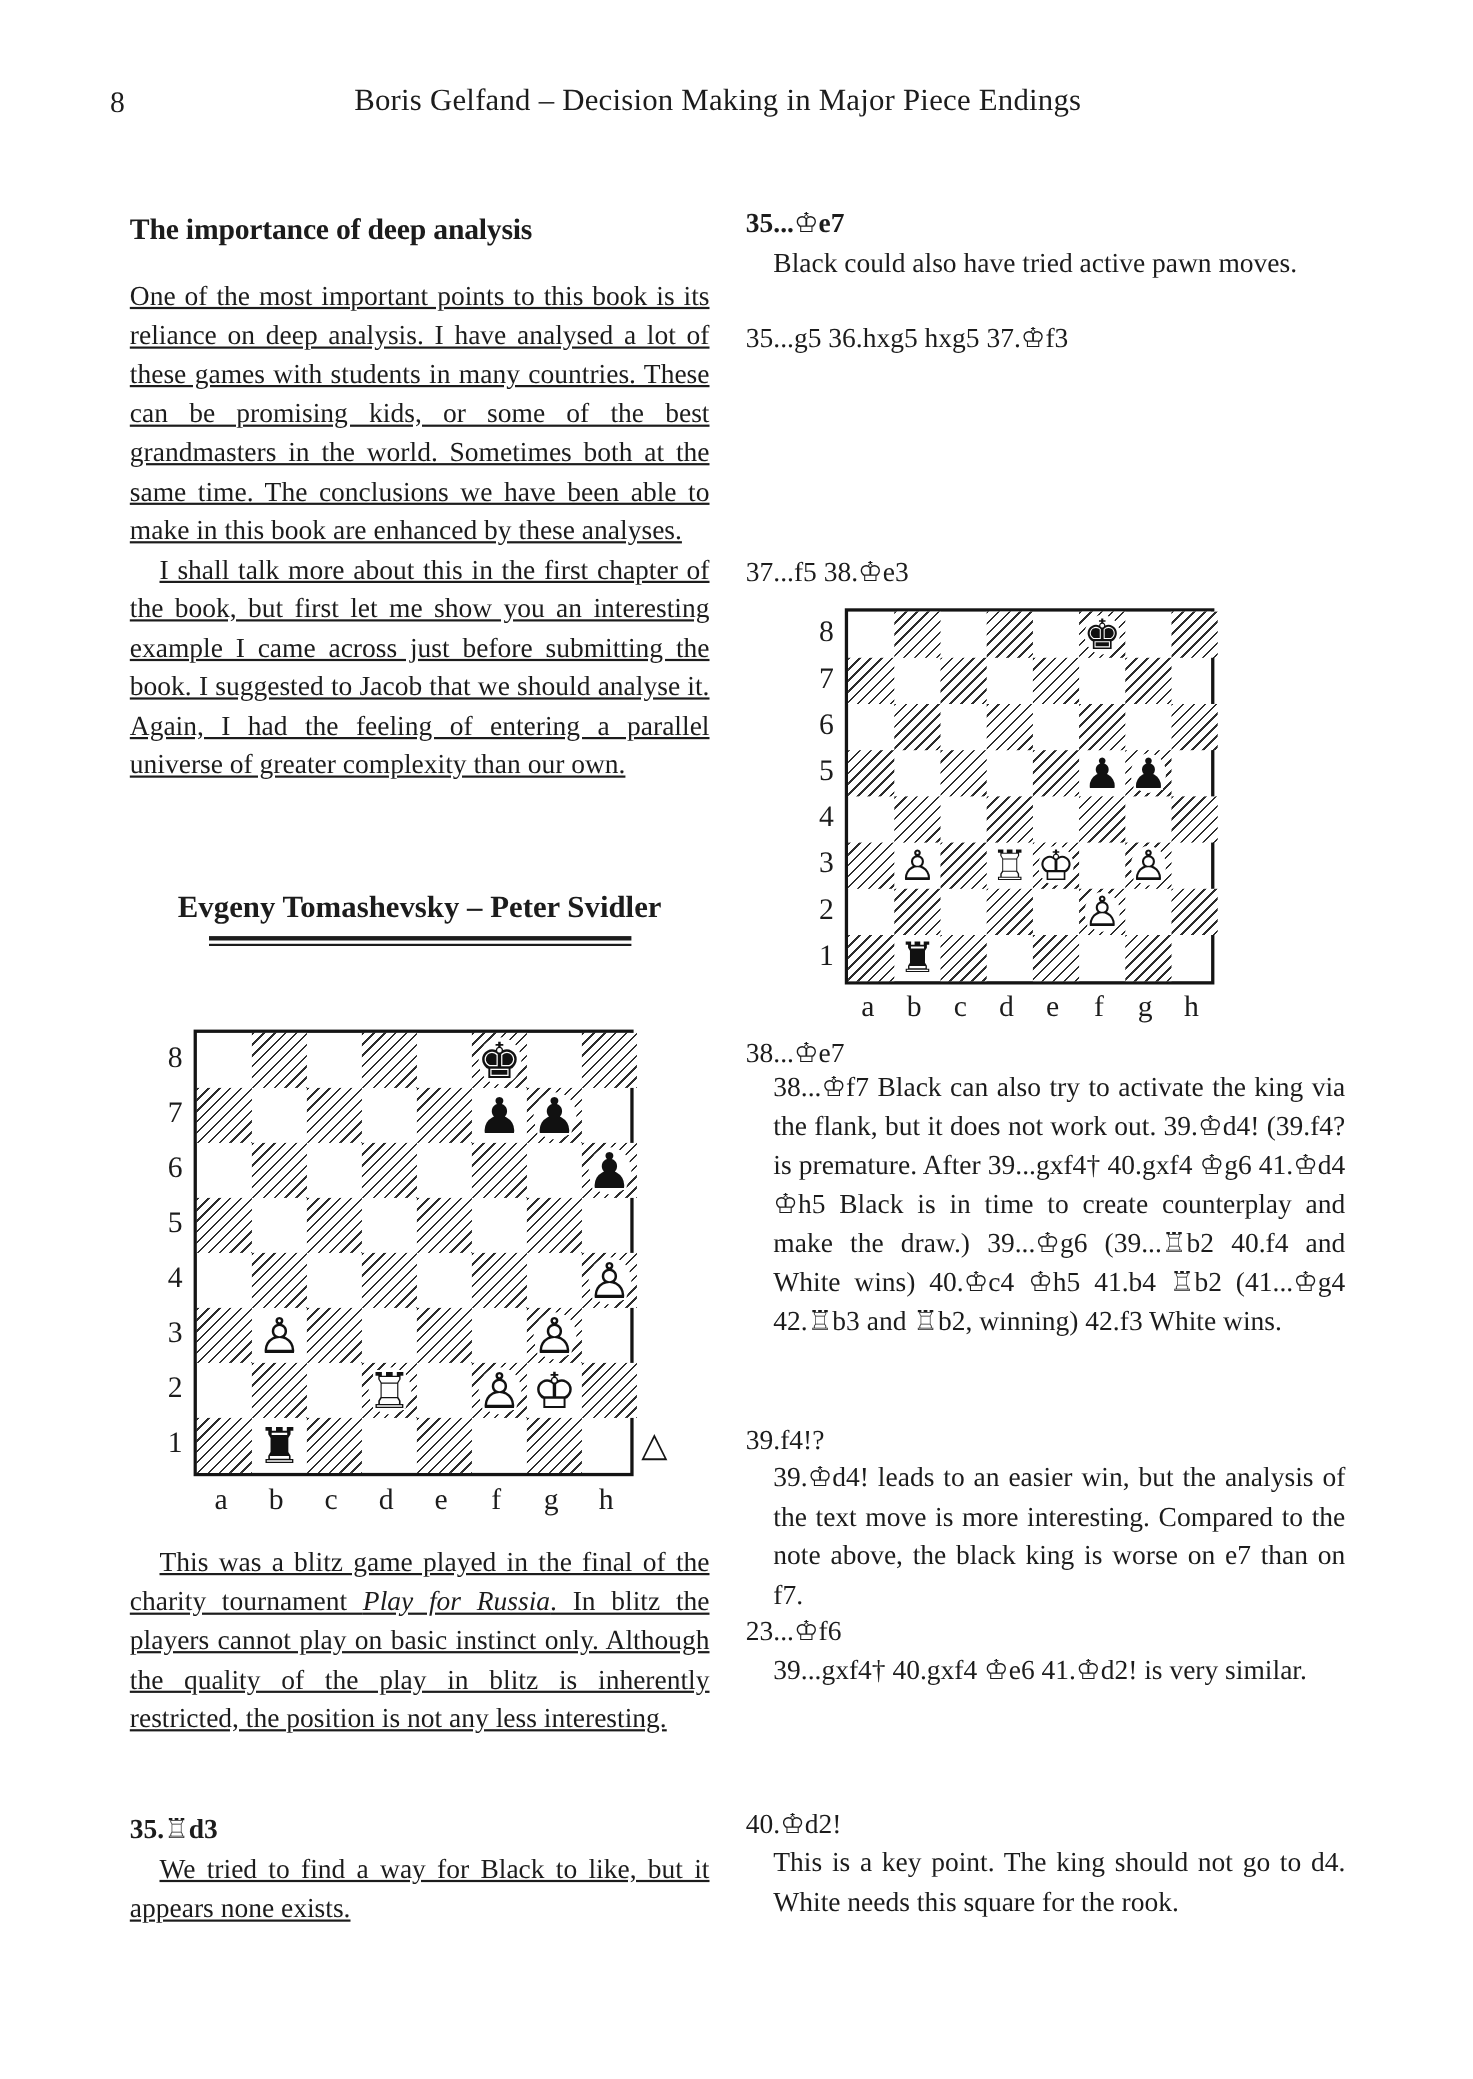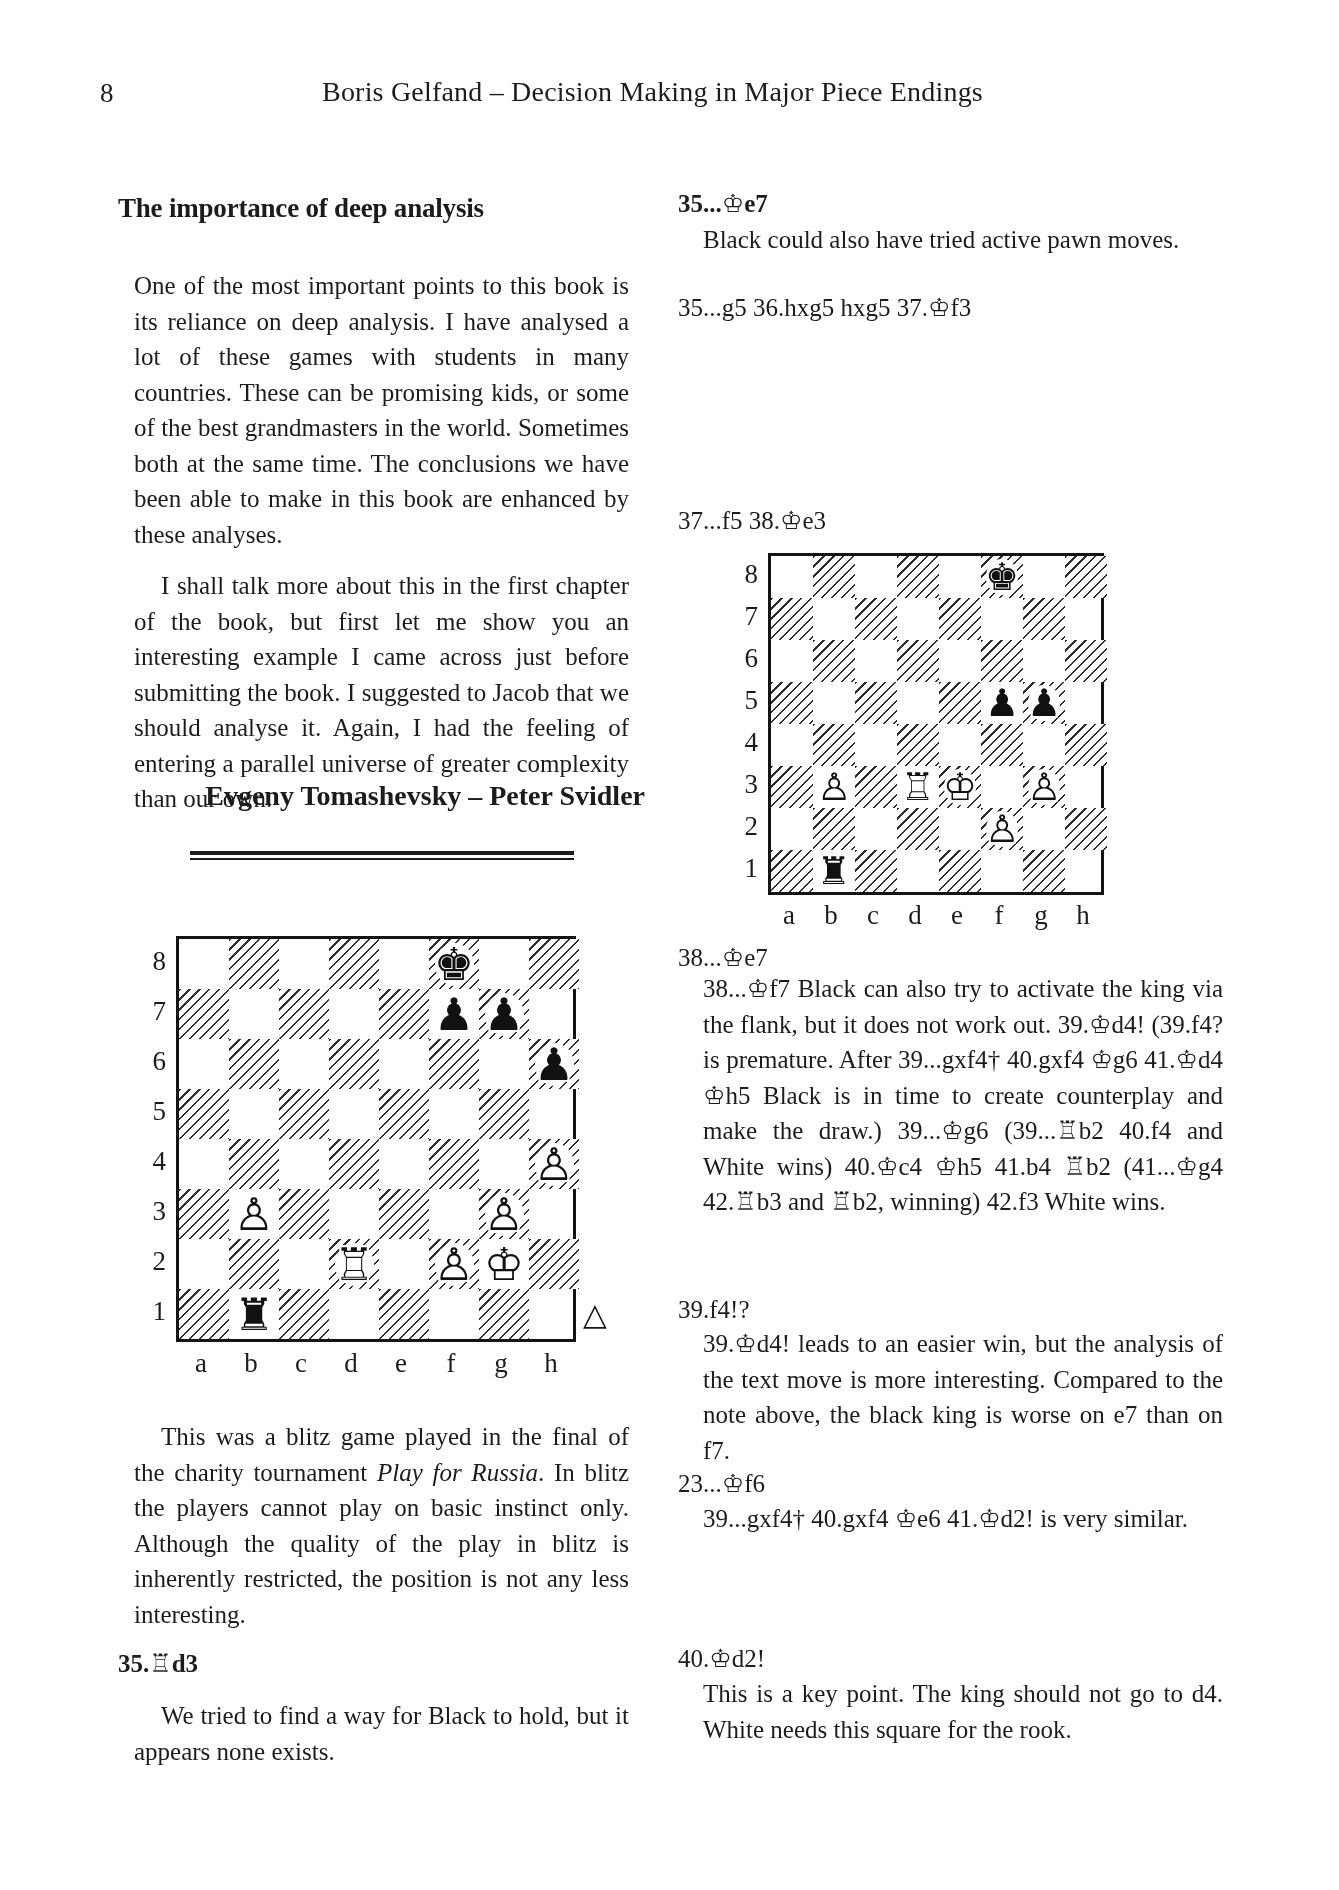--- a/index.html
+++ b/index.html
@@ -12,21 +12,21 @@
     overflow:hidden;
   }
   .abs{position:absolute;}
   
   #page-number{left:100px;top:78px;font-size:27px;}
   #running-title{left:100px;top:76px;width:1105px;text-align:center;font-size:28px;letter-spacing:.2px;}
   
   .lc{left:118px;width:527px;}
   .rc{left:678px;width:545px;}
   .body-text{font-size:25px;line-height:35.5px;text-align:justify;}
-  .body-text p{margin:16px;}
+  .body-text p{margin:0;text-decoration:underline;}
   .indent-first{text-indent:27px;}
   .block-indent{margin-left:25px;width:520px;}
   .moveline{font-size:25px;line-height:35.5px;white-space:nowrap;}
   .movebold{font-weight:bold;}
   .oneline{white-space:nowrap;text-align:left;}
   .section-heading{font-size:27px;font-weight:bold;letter-spacing:-.2px;margin-top:13px;}
   .game-heading{font-size:28px;font-weight:bold;text-align:center;}
   .double-rule{height:3px;border-top:4px solid #1c1c1c;border-bottom:2px solid #1c1c1c;}
   .venue{font-size:25px;text-align:center;letter-spacing:.5px;}
   .italic{font-style:italic;}
@@ -65,21 +65,21 @@
   <div class="abs" id="page-number">8</div>
   <div class="abs" id="running-title">Boris Gelfand – Decision Making in Major Piece Endings</div>
 
   <div class="abs lc section-heading" style="top:180px;">The importance of deep analysis</div>
 
   <div class="abs lc body-text" style="top:252px;">
     <p>One of the most important points to this book is its reliance on deep analysis. I have analysed a lot of these games with students in many countries. These can be promising kids, or some of the best grandmasters in the world. Sometimes both at the same time. The conclusions we have been able to make in this book are enhanced by these analyses.</p>
     <p class="indent-first">I shall talk more about this in the first chapter of the book, but first let me show you an interesting example I came across just before submitting the book. I suggested to Jacob that we should analyse it. Again, I had the feeling of entering a parallel universe of greater complexity than our own.</p>
   </div>
 
-  <div class="abs lc game-heading" style="top:780px;text-align:right;">Evgeny Tomashevsky – Peter Svidler</div>
+  <div class="abs lc game-heading" style="top:810px;">Evgeny Tomashevsky – Peter Svidler</div>
   <div class="abs double-rule" style="left:190px;top:851px;width:384px;"></div>
 
   <div class="abs" style="left:176px;top:936px;width:400px;height:400px;">
     <div class="board" id="board1" style="grid-template-columns:repeat(8,50px);grid-template-rows:repeat(8,50px);">
         <div class="sq light"></div>
         <div class="sq dark"></div>
         <div class="sq light"></div>
         <div class="sq dark"></div>
         <div class="sq light"></div>
         <div class="sq dark">
@@ -198,21 +198,21 @@
     <div class="tomove" style="left:407px;top:360px;">△</div>
   </div>
 
   <div class="abs lc body-text" style="top:1403px;">
     <p class="indent-first"><span>This was a blitz game played in the final of the charity tournament </span><span class="italic">Play for Russia</span><span>. In blitz the players cannot play on basic instinct only. Although the quality of the play in blitz is inherently restricted, the position is not any less interesting.</span></p>
   </div>
 
   <div class="abs lc moveline movebold" style="top:1646px;">35.♖d3</div>
 
   <div class="abs lc body-text" style="top:1682px;">
-    <p class="indent-first">We tried to find a way for Black to hold, but it appears none exists.</p>
+    <p class="indent-first">We tried to find a way for Black to like, but it appears none exists.</p>
   </div>
 
   <div class="abs rc moveline movebold" style="top:186px;">35...♔e7</div>
 
   <div class="abs rc body-text block-indent oneline" style="top:222px;">Black could also have tried active pawn moves.</div>
 
   <div class="abs rc moveline" style="top:290px;">35...g5 36.hxg5 hxg5 37.♔f3</div>
 
 
   <div class="abs rc moveline" style="top:503px;">37...f5 38.♔e3</div>

